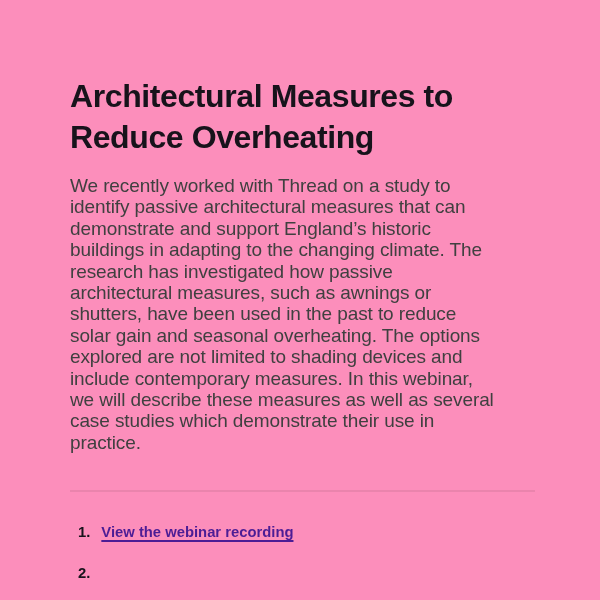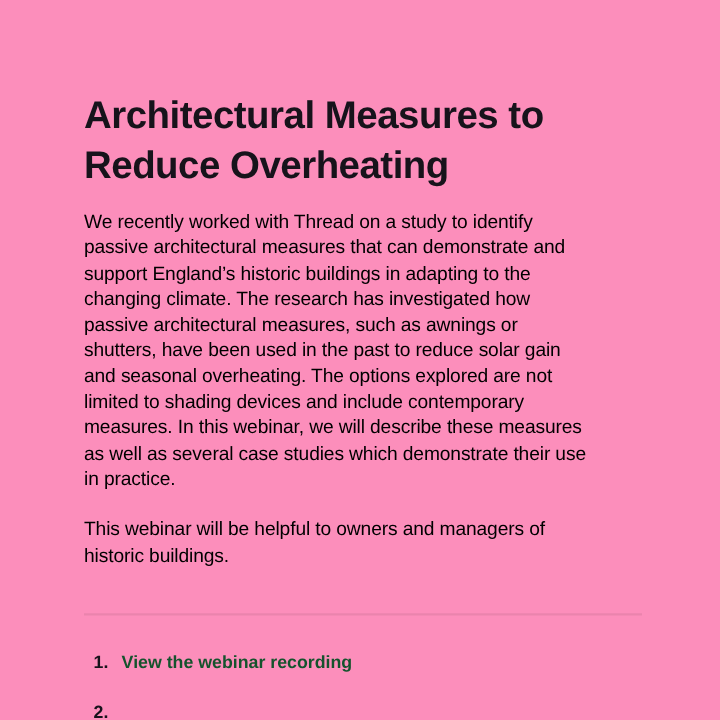--- a/index.html
+++ b/index.html
@@ -23,24 +23,24 @@
     margin: 0 0 17px 0;
     font-size: 32px;
     line-height: 41px;
     font-weight: 700;
     letter-spacing: -0.4px;
     color: #17131B;
     max-width: 470px;
   }
   .body-text {
     margin: 0 4px 21px 0;
-    font-size: 16px;
+    font-size: 19px;
     line-height: 21.4px;
     letter-spacing: -0.1px;
-    color: #000000;
+    color: #404040;
     max-width: 467px;
   }
   .divider {
     border: none;
     border-top: 2px solid rgba(0, 0, 0, 0.07);
     margin: 37px 0 0 0;
     width: 465px;
   }
   .resource-list {
     list-style: none;
@@ -54,35 +54,35 @@
     margin-bottom: 22px;
     font-size: 14.8px;
     line-height: 19px;
     font-weight: 700;
     color: #17131B;
   }
   .item-number {
     margin-right: 11px;
   }
   .resource-link {
-    color: #14532d;
+    color: #4c1d95;
+    text-decoration: underline;
     text-decoration-thickness: 1.5px;
     text-underline-offset: 3px;
     cursor: pointer;
   }
 </style>
 </head>
 <body>
 
 <div class="page">
   <h1 class="title">Architectural Measures to Reduce Overheating</h1>
 
   <p class="body-text">We recently worked with Thread on a study to identify passive architectural measures that can demonstrate and support England’s historic buildings in adapting to the changing climate. The research has investigated how passive architectural measures, such as awnings or shutters, have been used in the past to reduce solar gain and seasonal overheating. The options explored are not limited to shading devices and include contemporary measures. In this webinar, we will describe these measures as well as several case studies which demonstrate their use in practice.</p>
 
-  <p class="body-text">This webinar will be helpful to owners and managers of historic buildings.</p>
 
   <hr class="divider">
 
   <ol class="resource-list">
     <li class="resource-item">
       <span class="item-number">1.</span>
       <a class="resource-link">View the webinar recording</a>
     </li>
     <li class="resource-item">
       <span class="item-number">2.</span>

